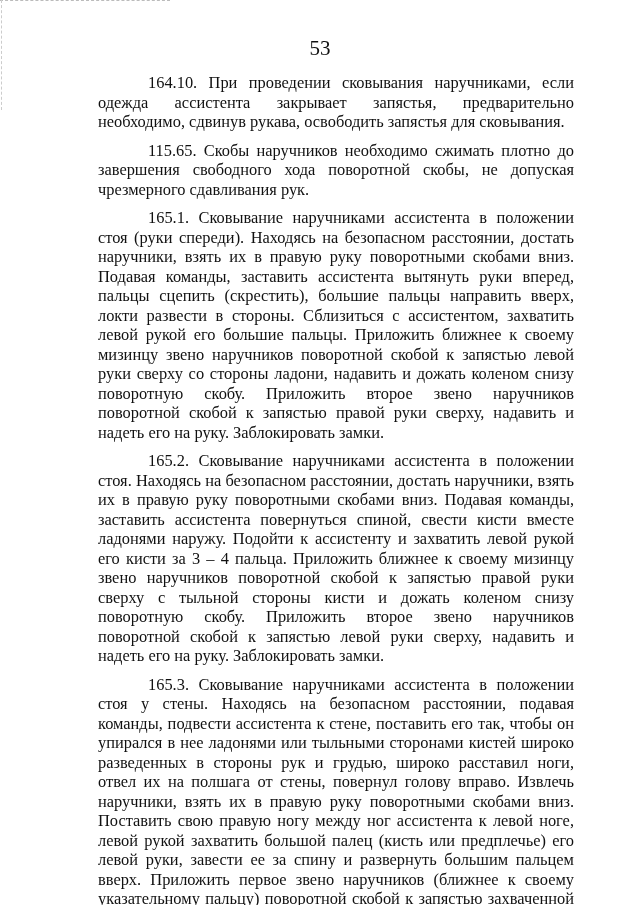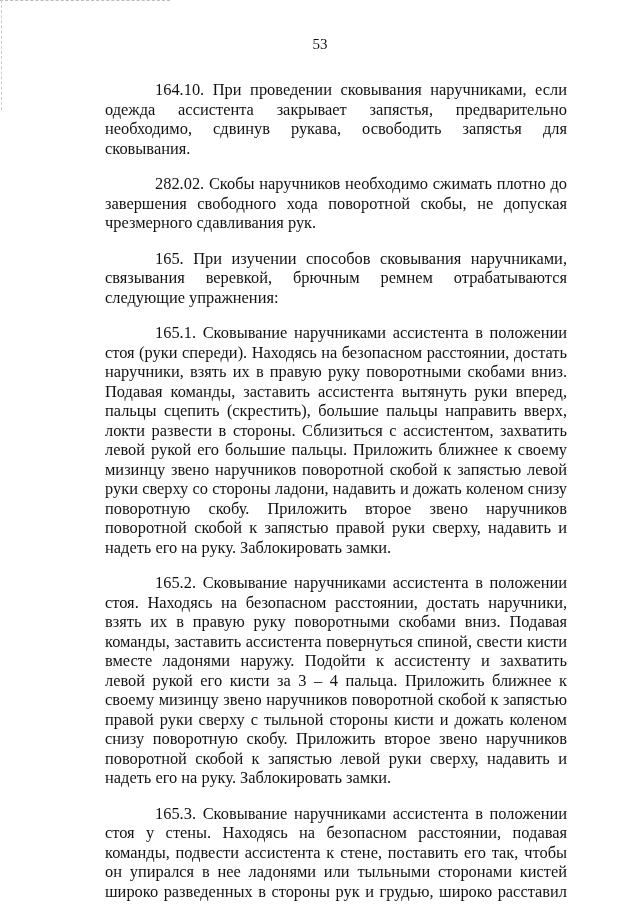--- a/index.html
+++ b/index.html
@@ -1,38 +1,37 @@
 <!DOCTYPE html>
 <html><head>
 <meta charset="utf-8">
 <style>
   html, body { margin: 0; padding: 0; background: #ffffff; }
   body { width: 640px; height: 905px; overflow: hidden; position: relative; }
   .scan-edge-top { position: absolute; left: 0; top: 0; width: 170px; height: 1px; border-top: 1px dashed #bbb; }
   .scan-edge-left { position: absolute; left: 1px; top: 0; height: 110px; border-left: 1px dashed #ccc; }
   .page-number {
     position: absolute; top: 36px; left: 0; width: 640px; text-align: center;
-    font-family: "Liberation Serif", "DejaVu Serif", serif; font-size: 15px; color: #111;
+    font-family: "Liberation Serif", "DejaVu Serif", serif; font-size: 21px; color: #111;
   }
   .content {
     position: absolute; left: 89px; top: 64px; width: 494px;
     font-family: "Liberation Serif", "DejaVu Serif", serif;
     font-size: 16.4px; line-height: 19.5px; color: #111;
     text-align: justify; hyphens: none;
   }
-  .para { margin: 16px; text-indent: 50px; font-family: Liberation Serif, serif; }
+  .para { margin: 9px; text-indent: 50px; font-family: Liberation Serif, serif; }
 </style>
 </head>
 <body>
 
 <div class="scan-edge-top"></div>
 <div class="scan-edge-left"></div>
 
 <div class="page-number">53</div>
 
 <div class="content">
   <p class="para">164.10. При проведении сковывания наручниками, если одежда ассистента закрывает запястья, предварительно необходимо, сдвинув рукава, освободить запястья для сковывания.</p>
-  <p class="para">282.02. Скобы наручников необходимо сжимать плотно до завершения свободного хода поворотной скобы, не допуская чрезмерного сдавливания рук.</p>
-  <p class="para">165. При изучении способов сковывания наручниками, связывания веревкой, брючным ремнем отрабатываются следующие упражнения:</p>
+  <p class="para">115.65. Скобы наручников необходимо сжимать плотно до завершения свободного хода поворотной скобы, не допуская чрезмерного сдавливания рук.</p>
   <p class="para">165.1. Сковывание наручниками ассистента в положении стоя (руки спереди). Находясь на безопасном расстоянии, достать наручники, взять их в правую руку поворотными скобами вниз. Подавая команды, заставить ассистента вытянуть руки вперед, пальцы сцепить (скрестить), большие пальцы направить вверх, локти развести в стороны. Сблизиться с ассистентом, захватить левой рукой его большие пальцы. Приложить ближнее к своему мизинцу звено наручников поворотной скобой к запястью левой руки сверху со стороны ладони, надавить и дожать коленом снизу поворотную скобу. Приложить второе звено наручников поворотной скобой к запястью правой руки сверху, надавить и надеть его на руку. Заблокировать замки.</p>
   <p class="para">165.2. Сковывание наручниками ассистента в положении стоя. Находясь на безопасном расстоянии, достать наручники, взять их в правую руку поворотными скобами вниз. Подавая команды, заставить ассистента повернуться спиной, свести кисти вместе ладонями наружу. Подойти к ассистенту и захватить левой рукой его кисти за 3 – 4 пальца. Приложить ближнее к своему мизинцу звено наручников поворотной скобой к запястью правой руки сверху с тыльной стороны кисти и дожать коленом снизу поворотную скобу. Приложить второе звено наручников поворотной скобой к запястью левой руки сверху, надавить и надеть его на руку. Заблокировать замки.</p>
   <p class="para">165.3. Сковывание наручниками ассистента в положении стоя у стены. Находясь на безопасном расстоянии, подавая команды, подвести ассистента к стене, поставить его так, чтобы он упирался в нее ладонями или тыльными сторонами кистей широко разведенных в стороны рук и грудью, широко расставил ноги, отвел их на полшага от стены, повернул голову вправо. Извлечь наручники, взять их в правую руку поворотными скобами вниз. Поставить свою правую ногу между ног ассистента к левой ноге, левой рукой захватить большой палец (кисть или предплечье) его левой руки, завести ее за спину и развернуть большим пальцем вверх. Приложить первое звено наручников (ближнее к своему указательному пальцу) поворотной скобой к запястью захваченной руки сверху с тыльной стороны кисти, надавить и надеть его на руку. Взять наручники в левую</p>
 </div>
 
 </body></html>

